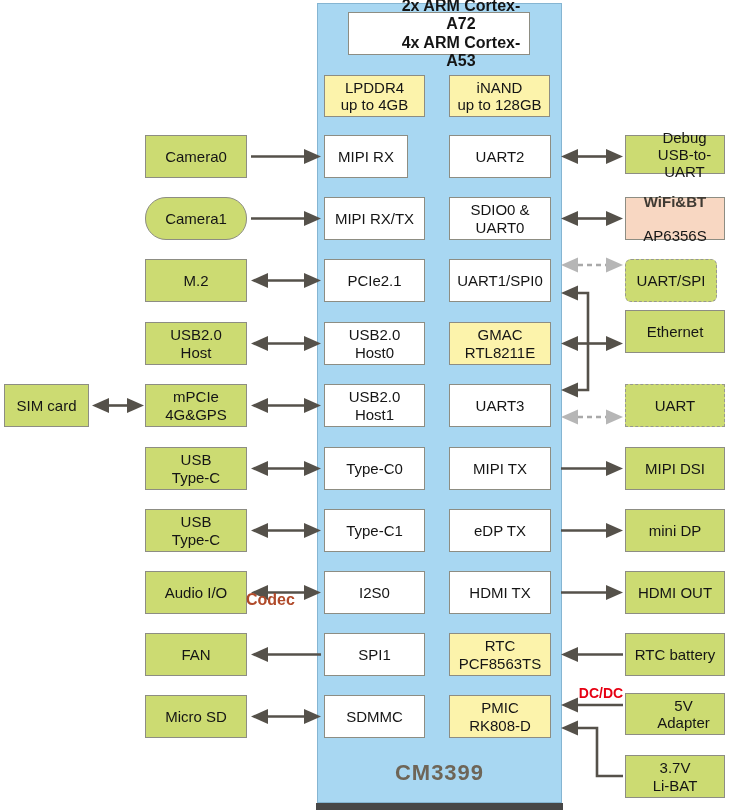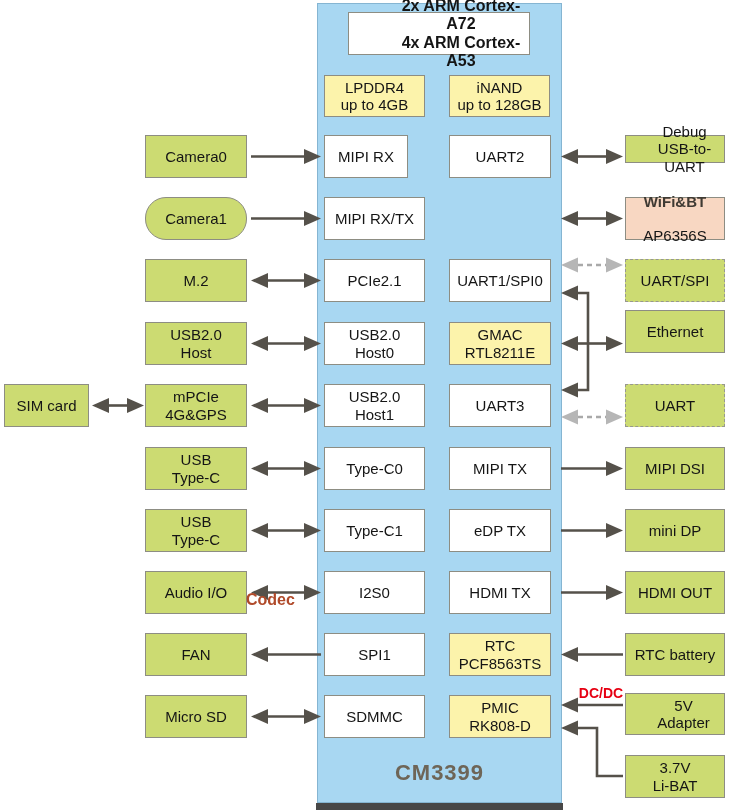--- a/index.html
+++ b/index.html
@@ -163,20 +163,22 @@
 Host0</div>
   <div class="box white" style="left:324px;top:384px;width:101px;height:43px;">USB2.0
 Host1</div>
   <div class="box white" style="left:324px;top:447px;width:101px;height:43px;">Type-C0</div>
   <div class="box white" style="left:324px;top:509px;width:101px;height:43px;">Type-C1</div>
   <div class="box white" style="left:324px;top:571px;width:101px;height:43px;">I2S0</div>
   <div class="box white" style="left:324px;top:633px;width:101px;height:43px;">SPI1</div>
   <div class="box white" style="left:324px;top:695px;width:101px;height:43px;">SDMMC</div>
 
   <div class="box white" style="left:449px;top:135px;width:102px;height:43px;">UART2</div>
+  <div class="box white" style="left:449px;top:197px;width:102px;height:43px;">SDIO0 &amp;
+UART0</div>
   <div class="box white" style="left:449px;top:259px;width:102px;height:43px;">UART1/SPI0</div>
   <div class="box yellow" style="left:449px;top:322px;width:102px;height:43px;">GMAC
 RTL8211E</div>
   <div class="box white" style="left:449px;top:384px;width:102px;height:43px;">UART3</div>
   <div class="box white" style="left:449px;top:447px;width:102px;height:43px;">MIPI TX</div>
   <div class="box white" style="left:449px;top:509px;width:102px;height:43px;">eDP TX</div>
   <div class="box white" style="left:449px;top:571px;width:102px;height:43px;">HDMI TX</div>
   <div class="box yellow" style="left:449px;top:633px;width:102px;height:43px;">RTC
 PCF8563TS</div>
   <div class="box yellow" style="left:449px;top:695px;width:102px;height:43px;">PMIC
@@ -191,29 +193,29 @@
 4G&amp;GPS</div>
   <div class="box green" style="left:145px;top:447px;width:102px;height:43px;">USB
 Type-C</div>
   <div class="box green" style="left:145px;top:509px;width:102px;height:43px;">USB
 Type-C</div>
   <div class="box green" style="left:145px;top:571px;width:102px;height:43px;">Audio I/O</div>
   <div class="box green" style="left:145px;top:633px;width:102px;height:43px;">FAN</div>
   <div class="box green" style="left:145px;top:695px;width:102px;height:43px;">Micro SD</div>
   <div class="box green" style="left:4px;top:384px;width:85px;height:43px;">SIM card</div>
 
-  <div class="box green" style="left:625px;top:135px;width:100px;height:28px;padding-left:19px;">Debug
+  <div class="box green" style="left:625px;top:135px;width:100px;height:39px;padding-left:19px;">Debug
 USB-to-UART</div>
   <div class="box peach" style="left:625px;top:197px;width:100px;height:43px;">
     <div>
       <div class="wifi-name">WiFi&amp;BT</div>
       <div>AP6356S</div>
     </div>
   </div>
-  <div class="box green dashed-box" style="left:625px;top:259px;width:100px;height:43px;">UART/SPI</div>
+  <div class="box green dashed-box" style="left:625px;top:259px;width:92px;height:43px;border-radius:6px;">UART/SPI</div>
   <div class="box green" style="left:625px;top:310px;width:100px;height:43px;">Ethernet</div>
   <div class="box green dashed-box" style="left:625px;top:384px;width:100px;height:43px;">UART</div>
   <div class="box green" style="left:625px;top:447px;width:100px;height:43px;">MIPI DSI</div>
   <div class="box green" style="left:625px;top:509px;width:100px;height:43px;">mini DP</div>
   <div class="box green" style="left:625px;top:571px;width:100px;height:43px;">HDMI OUT</div>
   <div class="box green" style="left:625px;top:633px;width:100px;height:43px;">RTC battery</div>
   <div class="box green" style="left:625px;top:693px;width:100px;height:42px;padding-left:17px;">5V
 Adapter</div>
   <div class="box green" style="left:625px;top:755px;width:100px;height:43px;">3.7V
 Li-BAT</div>

